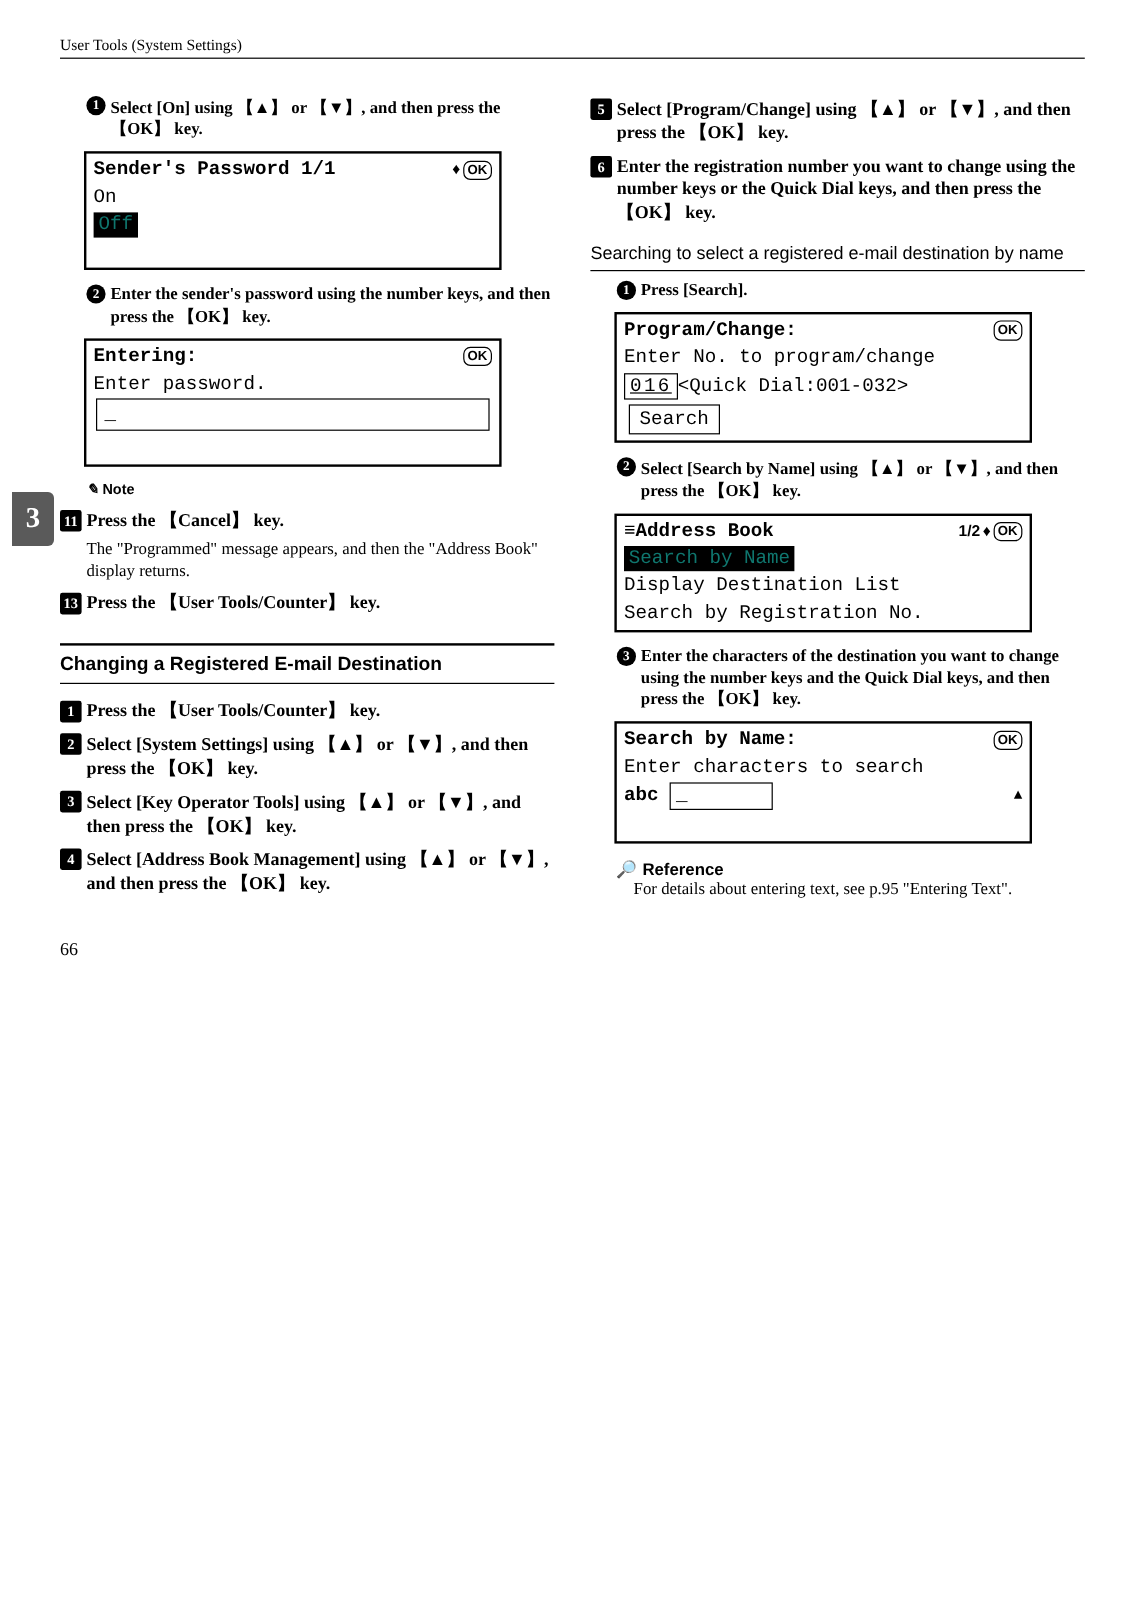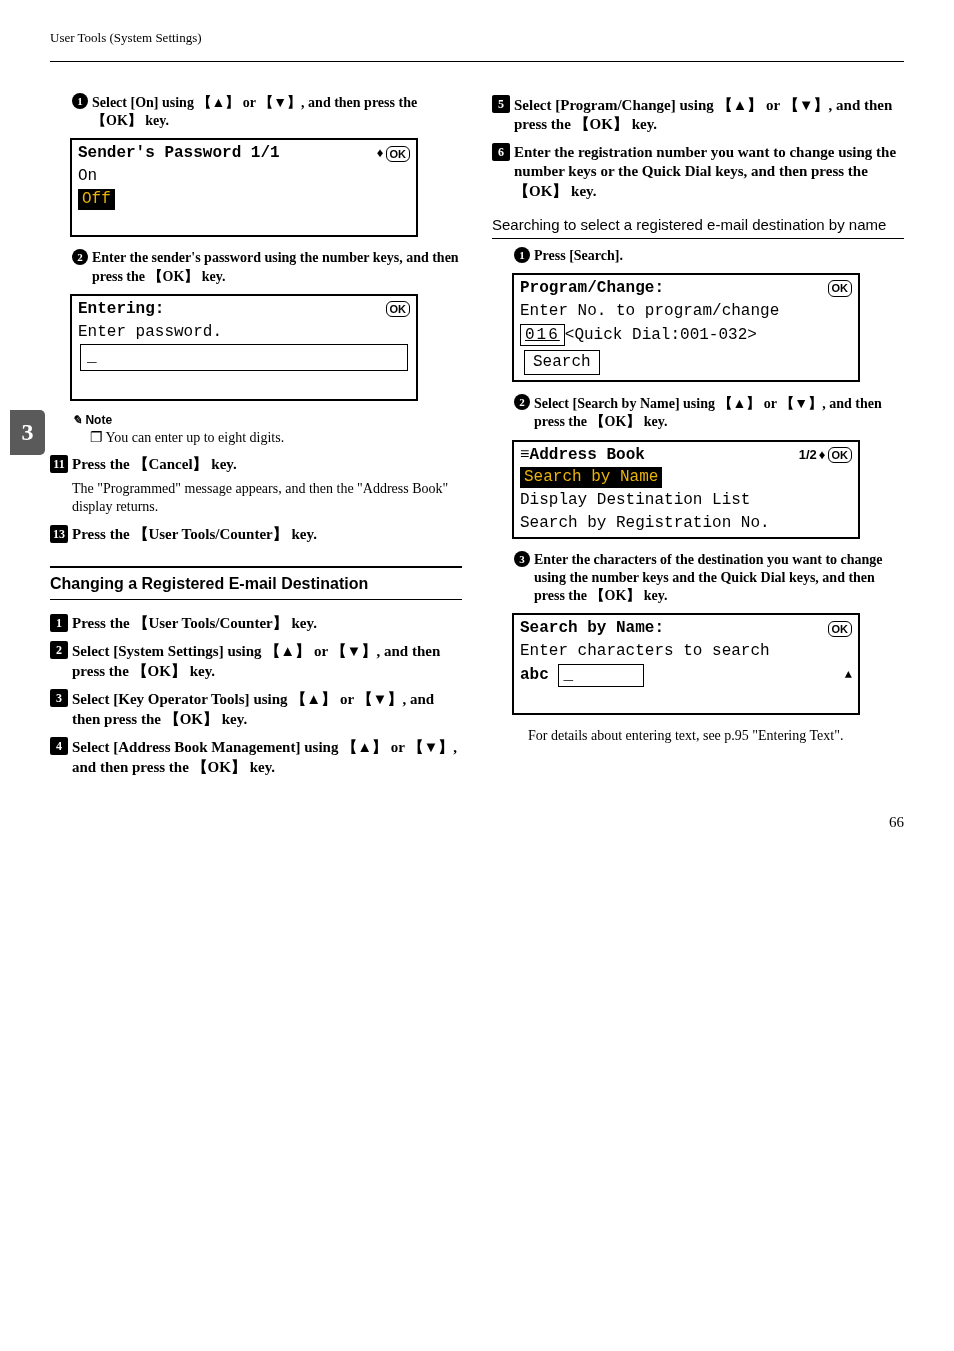--- a/index.html
+++ b/index.html
@@ -6,21 +6,21 @@
     font-family: Georgia, 'Times New Roman', serif;
     margin: 0;
     padding: 30px 50px;
     width: 854px;
     color: #000;
     line-height: 1.3;
   }
   .header-text {
     font-size: 13px;
     border-bottom: 1px solid #000;
-    padding-bottom: 14px;
+    padding-bottom: 1px;
     margin-bottom: 25px;
   }
   .two-col {
     display: flex;
     gap: 30px;
   }
   .col {
     flex: 1;
     min-width: 0;
   }
@@ -117,21 +117,21 @@
   }
   .lcd .updown {
     font-family: sans-serif;
     font-size: 13px;
     display: inline-flex;
     align-items: center;
     gap: 2px;
   }
   .lcd .highlighted {
     background: #000;
-    color: #eab308;
+    color: #0f766e;
     display: inline-block;
     padding: 0 4px;
   }
   .lcd .input-box {
     border: 1px solid #000;
     margin: 1px 6px 3px 6px;
     padding: 2px 6px;
     min-height: 18px;
   }
   .lcd .search-btn {
@@ -197,21 +197,20 @@
     margin-left: 22px;
     margin-top: 10px;
   }
   .ref-body {
     margin-left: 36px;
     font-size: 14px;
   }
   .page-num {
     font-size: 15px;
     margin-top: 30px;
-    text-align: right;
   }
   .icon-sm {
     font-size: 12px;
     vertical-align: middle;
   }
 </style>
 </head>
 <body>
 
 <div class="sidebar-tab">3</div>
@@ -250,21 +249,20 @@
       <div class="title-row">
         <span>Entering:</span>
         <span class="ok-badge">OK</span>
       </div>
       <div class="row">Enter password.</div>
       <div class="input-box">_</div>
       <div class="row">&nbsp;</div>
     </div>
 
     <div class="note-head"><span class="note-icon">✎ </span><span>Note</span></div>
-    <div class="note-body">❐ <span>You can enter up to eight digits.</span></div>
 
     <div class="step-text">
       <span class="step-num">11</span>
       <span class="step-body">
         <span>Press the </span><span class="bracket-key">【Cancel】</span><span> key.</span>
       </span>
     </div>
 
     <div class="plain">The "Programmed" message appears, and then the "Address Book" display returns.</div>
 
@@ -374,18 +372,19 @@
         <span class="ok-badge">OK</span>
       </div>
       <div class="row">Enter characters to search</div>
       <div class="title-row">
         <span><span>abc</span> <span style="border:1px solid #000; padding:0 70px 0 4px; display:inline-block;">_</span></span>
         <span class="icon-sm">▲</span>
       </div>
       <div class="row">&nbsp;</div>
     </div>
 
+    <div class="ref-head"><span>🔎 </span><span>Reference</span></div>
     <div class="ref-body">For details about entering text, see p.95 "Entering Text".</div>
 
   </div>
 </div>
 
 <div class="page-num">66</div>
 
 </body></html>

